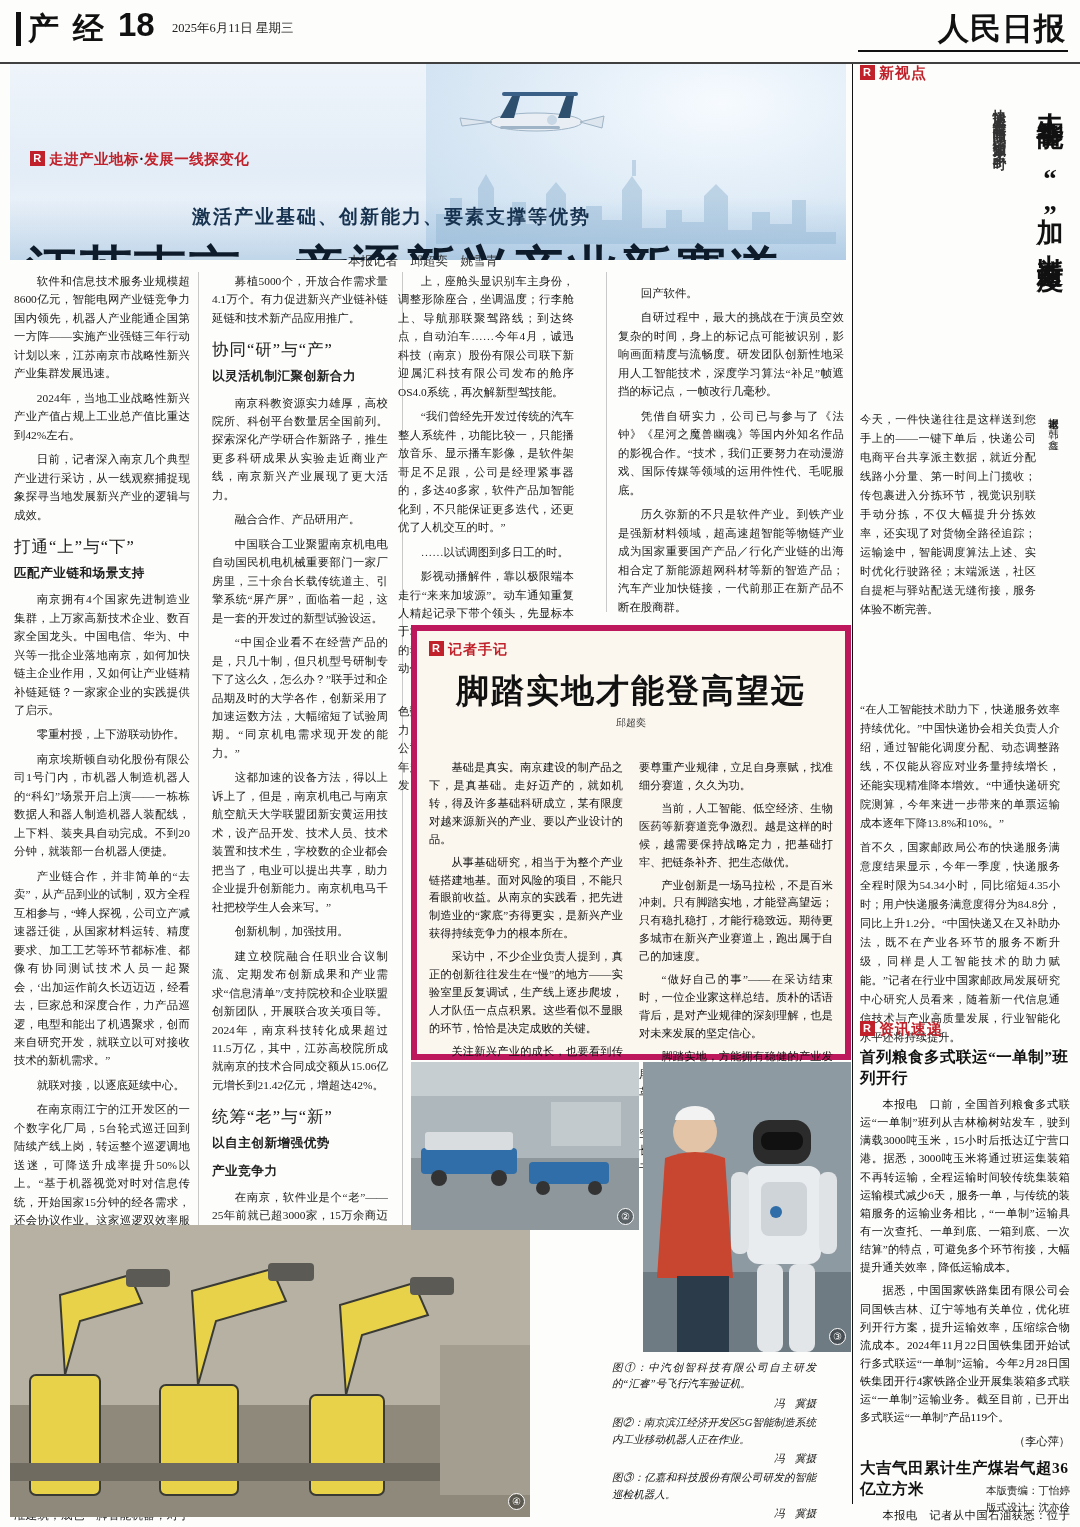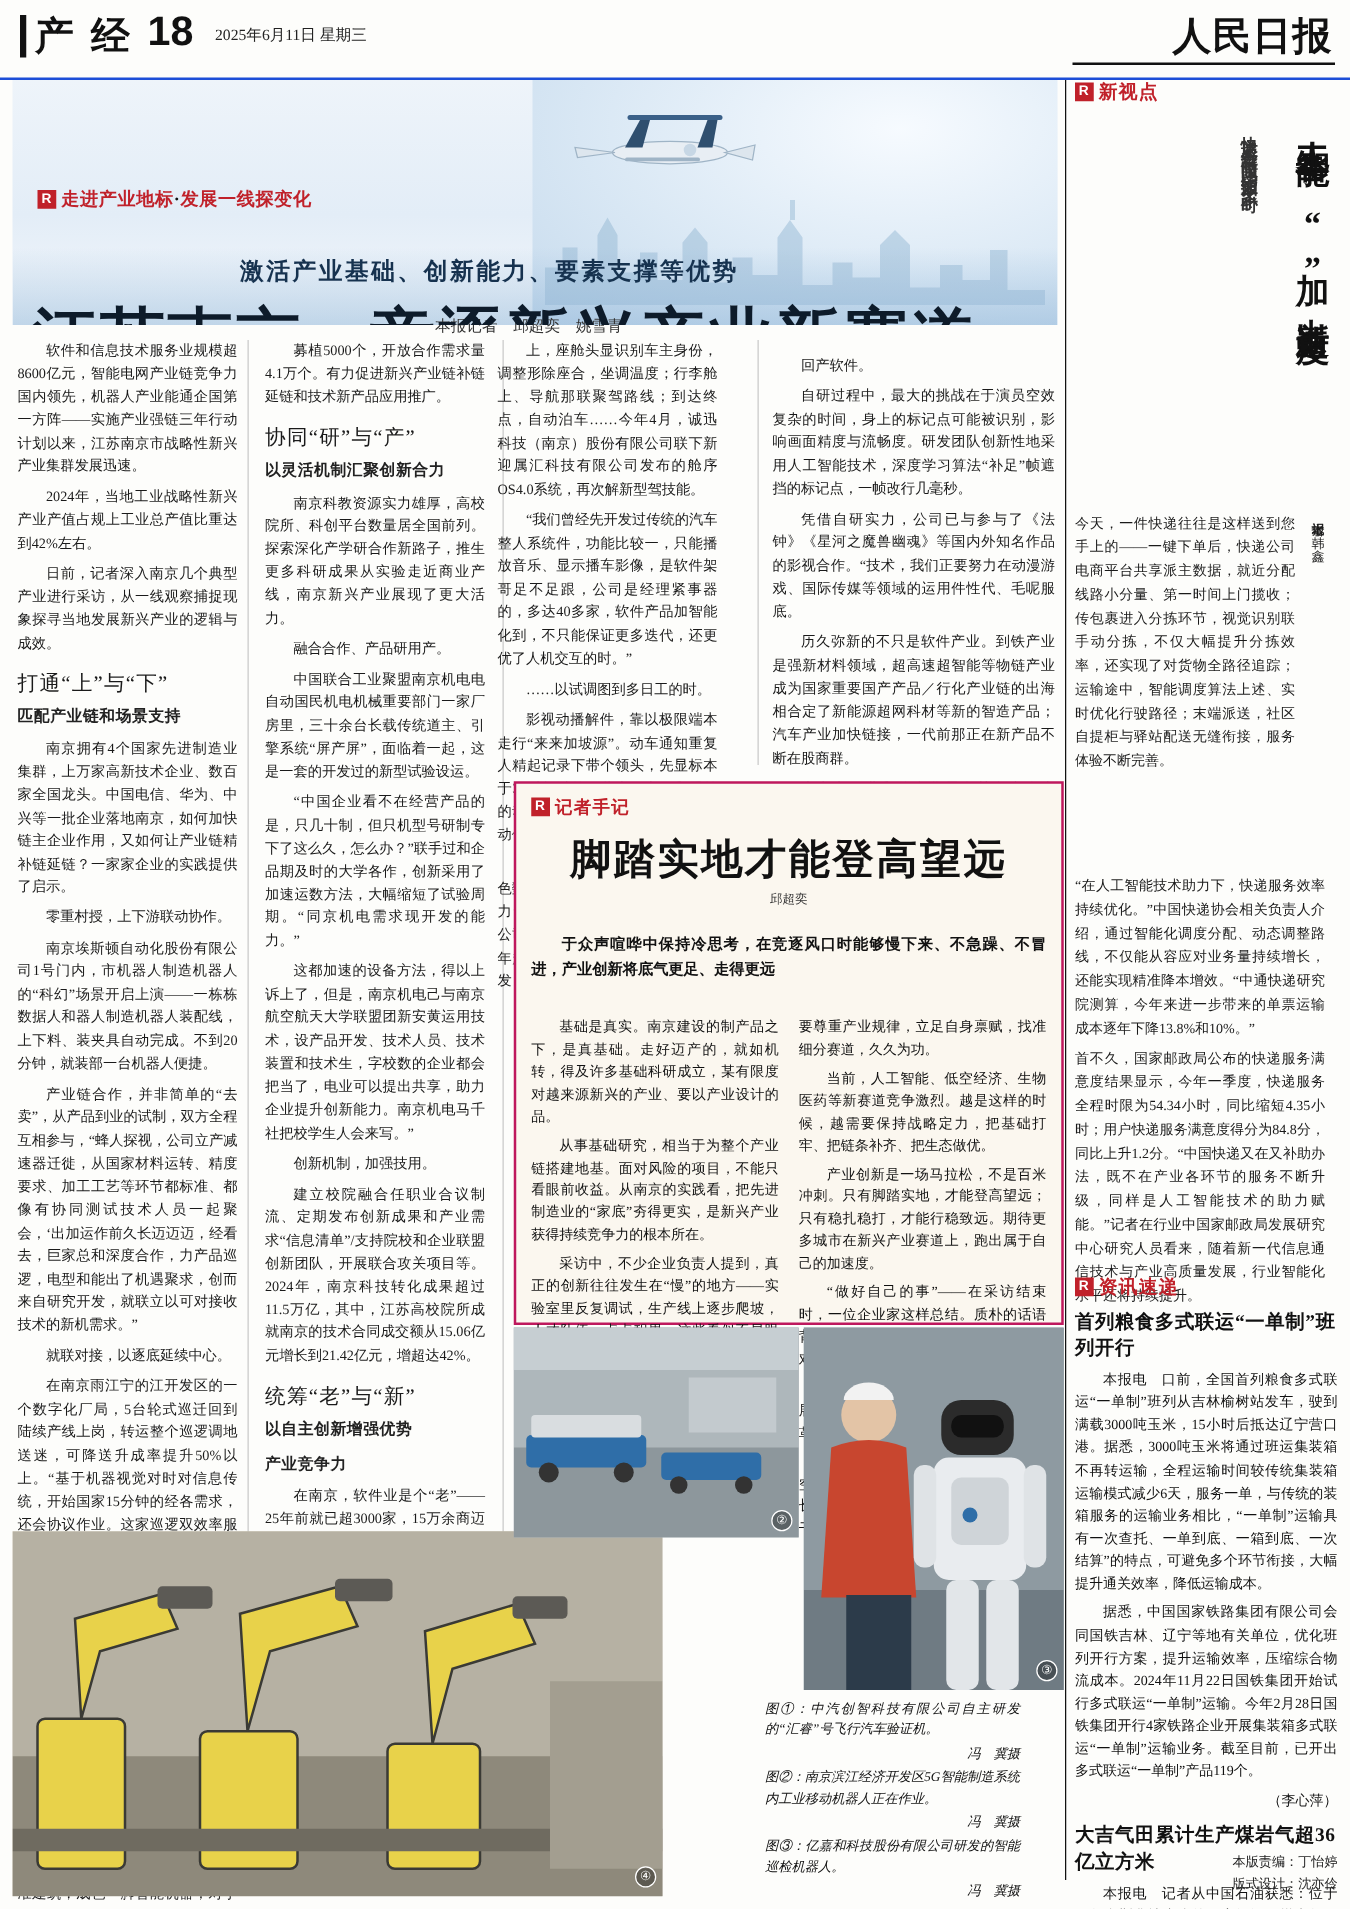--- a/index.html
+++ b/index.html
@@ -9,21 +9,21 @@
     font-family:"Liberation Serif","DejaVu Serif",serif;
     color:#111;
     overflow:hidden;
     position:relative;
   }
   .page{position:relative;width:1080px;height:1527px;}
 
   
   .masthead{
     position:absolute;left:0;top:0;width:1080px;height:62px;
-    border-bottom:2px solid #1d4ed8;
+    border-bottom:2px solid #404040;
   }
   .mh-bar{position:absolute;left:16px;top:12px;width:5px;height:34px;background:#111;}
   .mh-section{position:absolute;left:28px;top:8px;font-size:31px;font-weight:bold;letter-spacing:3px;}
   .mh-pageno{position:absolute;left:118px;top:6px;font-size:33px;font-weight:bold;font-family:"Liberation Sans",sans-serif;}
   .mh-date{position:absolute;left:172px;top:20px;font-size:12.5px;color:#222;}
   .mh-logo{
     position:absolute;right:14px;top:8px;
     font-size:31px;font-weight:bold;letter-spacing:1px;
     font-family:"Liberation Serif",serif;
   }
@@ -81,21 +81,21 @@
   .subhead{
     font-size:16.5px;font-weight:normal;margin:10px 0 2px 0;text-indent:0;letter-spacing:1px;
   }
   .subhead2{
     font-size:12.6px;font-weight:bold;margin:0 0 7px 0;text-indent:0;color:#222;letter-spacing:.5px;
   }
 
   
   .notebox{
     position:absolute;left:411px;top:625px;width:440px;height:435px;
-    border:2px solid #be185d;background:#fbf7ef;
+    border:6px solid #be185d;background:#fbf7ef;
     box-sizing:border-box;padding:10px 12px;
   }
   .note-tag{font-size:14px;font-weight:bold;color:#c0212a;letter-spacing:1px;}
   .note-tag .rbox{
     display:inline-block;width:15px;height:15px;background:#c0212a;color:#fff;
     font-size:11px;line-height:15px;text-align:center;vertical-align:2px;margin-right:4px;
     font-family:"Liberation Sans",sans-serif;
   }
   .note-title{
     text-align:center;font-size:33px;font-weight:bold;letter-spacing:2px;margin:10px 0 2px 0;
@@ -243,21 +243,20 @@
     <p>历久弥新的不只是软件产业。到铁产业是强新材料领域，超高速超智能等物链产业成为国家重要国产产品／行化产业链的出海相合定了新能源超网科材等新的智造产品；汽车产业加快链接，一代前那正在新产品不断在股商群。</p>
     <p>南京市工业和信息化局有关负责人表示，下一步，将持续开展产业强链三年行动，聚焦产业，要素支撑与方向互受，壮大产业链精铁运和服务效应，推动人工智能（软件）和互联网等未来产业发展，为新一代信息通信服和性新兴产业高质量发展。</p>
   </div>
 
   <div class="notebox">
     <div class="note-tag">
       <span class="rbox">R</span><span>记者手记</span>
     </div>
     <div class="note-title">脚踏实地才能登高望远</div>
     <div class="note-author">邱超奕</div>
-    <div class="note-lead">于众声喧哗中保持冷思考，在竞逐风口时能够慢下来、不急躁、不冒进，产业创新将底气更足、走得更远</div>
     <div class="note-cols">
       <p>基础是真实。南京建设的制产品之下，是真基础。走好迈产的，就如机转，得及许多基础科研成立，某有限度对越来源新兴的产业、要以产业设计的品。</p>
       <p>从事基础研究，相当于为整个产业链搭建地基。面对风险的项目，不能只看眼前收益。从南京的实践看，把先进制造业的“家底”夯得更实，是新兴产业获得持续竞争力的根本所在。</p>
       <p>采访中，不少企业负责人提到，真正的创新往往发生在“慢”的地方——实验室里反复调试，生产线上逐步爬坡，人才队伍一点点积累。这些看似不显眼的环节，恰恰是决定成败的关键。</p>
       <p>关注新兴产业的成长，也要看到传统产业的转型。南京软件业25年来从无到有、由弱变强，靠的不是一时风口，而是持续的自主创新和开放合作。</p>
       <p>有的地方一哄而上，项目同质化严重，最终难以为继。脚踏实地，意味着要尊重产业规律，立足自身禀赋，找准细分赛道，久久为功。</p>
       <p>当前，人工智能、低空经济、生物医药等新赛道竞争激烈。越是这样的时候，越需要保持战略定力，把基础打牢、把链条补齐、把生态做优。</p>
       <p>产业创新是一场马拉松，不是百米冲刺。只有脚踏实地，才能登高望远；只有稳扎稳打，才能行稳致远。期待更多城市在新兴产业赛道上，跑出属于自己的加速度。</p>
       <p>“做好自己的事”——在采访结束时，一位企业家这样总结。质朴的话语背后，是对产业规律的深刻理解，也是对未来发展的坚定信心。</p>
       <p>脚踏实地，方能拥有稳健的产业发展根基；登高望远，才能在新一轮科技革命和产业变革中赢得主动。</p>

